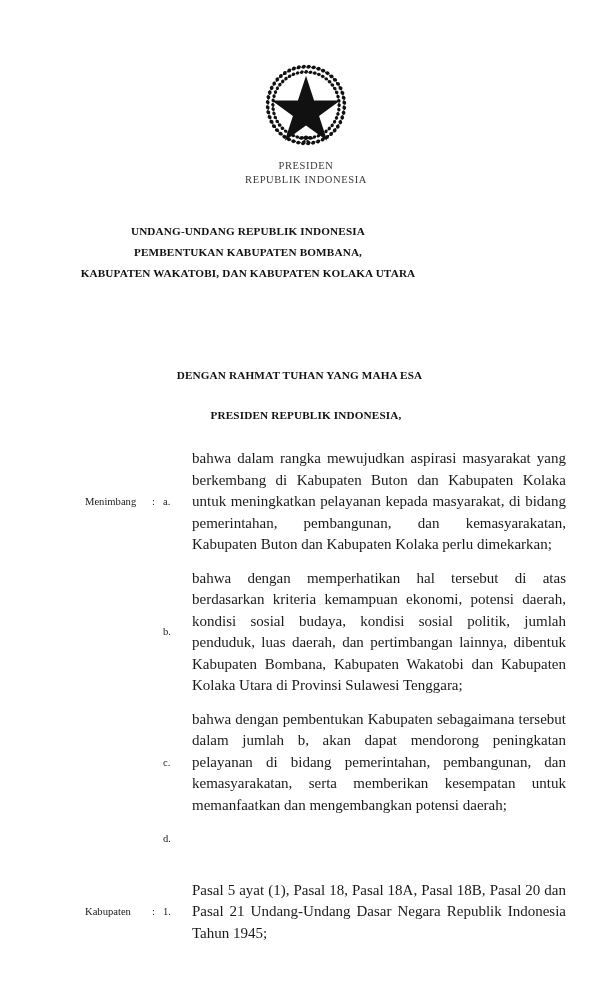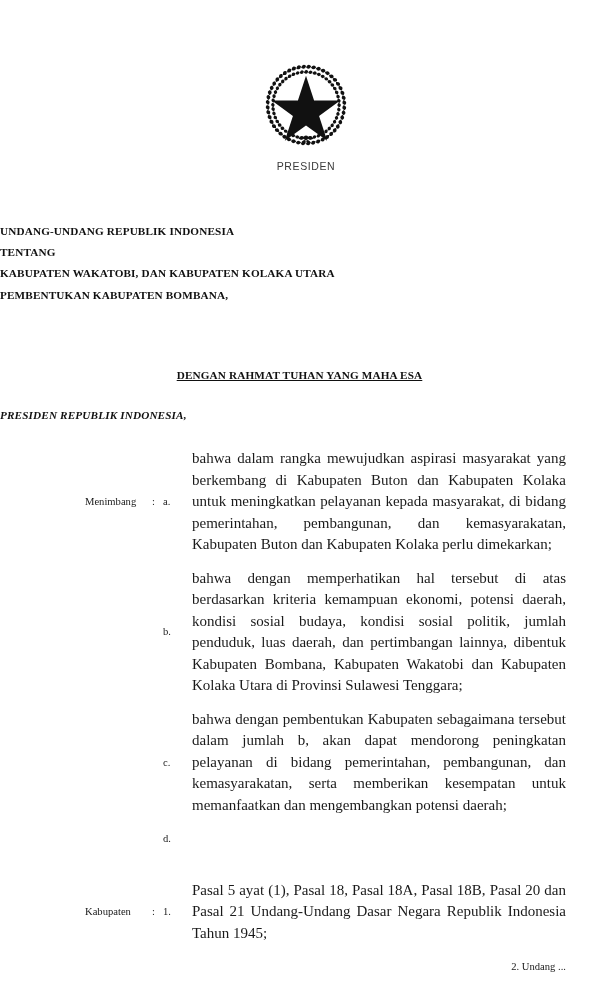--- a/index.html
+++ b/index.html
@@ -24,36 +24,37 @@
     width: 612px;
     text-align: center;
   }
   .emblem {
     width: 86px;
     height: 86px;
     margin: 0 auto;
     display: block;
   }
   .letterhead-line {
-    font-family: Liberation Sans, sans-serif;
+    font-family: Liberation Serif, serif;
     font-size: 10.5px;
     letter-spacing: 0.6px;
     color: #3a3a3a;
     line-height: 14px;
   }
   .letterhead-lines {
     margin-top: 11px;
   }
 
   
   .title-block {
     position: absolute;
     top: 221px;
     left: 0;
     width: 496px;
+    text-align: center;
   }
   .title-line {
     font-family: "Liberation Serif", "DejaVu Serif", serif;
     font-weight: bold;
     font-size: 11.2px;
     line-height: 21.2px;
     letter-spacing: 0.15px;
     color: #111111;
     white-space: nowrap;
   }
@@ -61,32 +62,31 @@
   .invocation {
     position: absolute;
     top: 369px;
     left: 0;
     width: 599px;
     text-align: center;
     font-weight: bold;
     font-size: 11.2px;
     letter-spacing: 0.15px;
     color: #111111;
-    text-decoration: underline;
   }
   .signatory {
     position: absolute;
     top: 409px;
     left: 0;
     width: 612px;
+    text-align: center;
     font-weight: bold;
     font-size: 11.2px;
     letter-spacing: 0.15px;
     color: #111111;
-    font-style: italic;
   }
 
   
   .clauses {
     position: absolute;
     top: 448px;
     left: 85px;
     width: 481px;
   }
   .clause-section {
@@ -261,28 +261,28 @@
           <path d="M-5,5 q3,-4 5,-1 q-2,4 -5,1 z"></path>
           <path d="M5,5 q-3,-4 -5,-1 q2,4 5,1 z"></path>
         </g>
       </g>
 
       <polygon points="50,16 59.4,44.9 89.8,44.9 65.2,62.8 74.6,91.7 50,73.8 25.4,91.7 34.8,62.8 10.2,44.9 40.6,44.9" fill="#111111"></polygon>
     </g>
   </svg>
   <div class="letterhead-lines">
     <div class="letterhead-line">PRESIDEN</div>
+    <div class="letterhead-line">REPUBLIK INDONESIA</div>
   </div>
 </div>
 
 <div class="title-block">
   <div class="title-line">UNDANG-UNDANG REPUBLIK INDONESIA</div>
-  <div class="title-line">TENTANG</div>
+  <div class="title-line">PEMBENTUKAN KABUPATEN BOMBANA,</div>
   <div class="title-line">KABUPATEN WAKATOBI, DAN KABUPATEN KOLAKA UTARA</div>
-  <div class="title-line">PEMBENTUKAN KABUPATEN BOMBANA,</div>
 </div>
 
 <div class="invocation">DENGAN RAHMAT TUHAN YANG MAHA ESA</div>
 <div class="signatory">PRESIDEN REPUBLIK INDONESIA,</div>
 
 <div class="clauses">
 
   <div class="clause-section">
     <div class="clause-row">
       <div class="clause-label">Menimbang</div>
@@ -313,14 +313,13 @@
 
   <div class="clause-section">
     <div class="clause-row">
       <div class="clause-label">Kabupaten</div>
       <div class="clause-colon">:</div>
       <div class="clause-marker">1.</div>
       <div class="clause-text">Pasal 5 ayat (1), Pasal 18, Pasal 18A, Pasal 18B, Pasal 20 dan Pasal 21 Undang-Undang Dasar Negara Republik Indonesia Tahun 1945;</div>
     </div>
   </div>
 
-  <div class="trailing-note">2. Undang ...</div>
 </div>
 
 </body></html>

